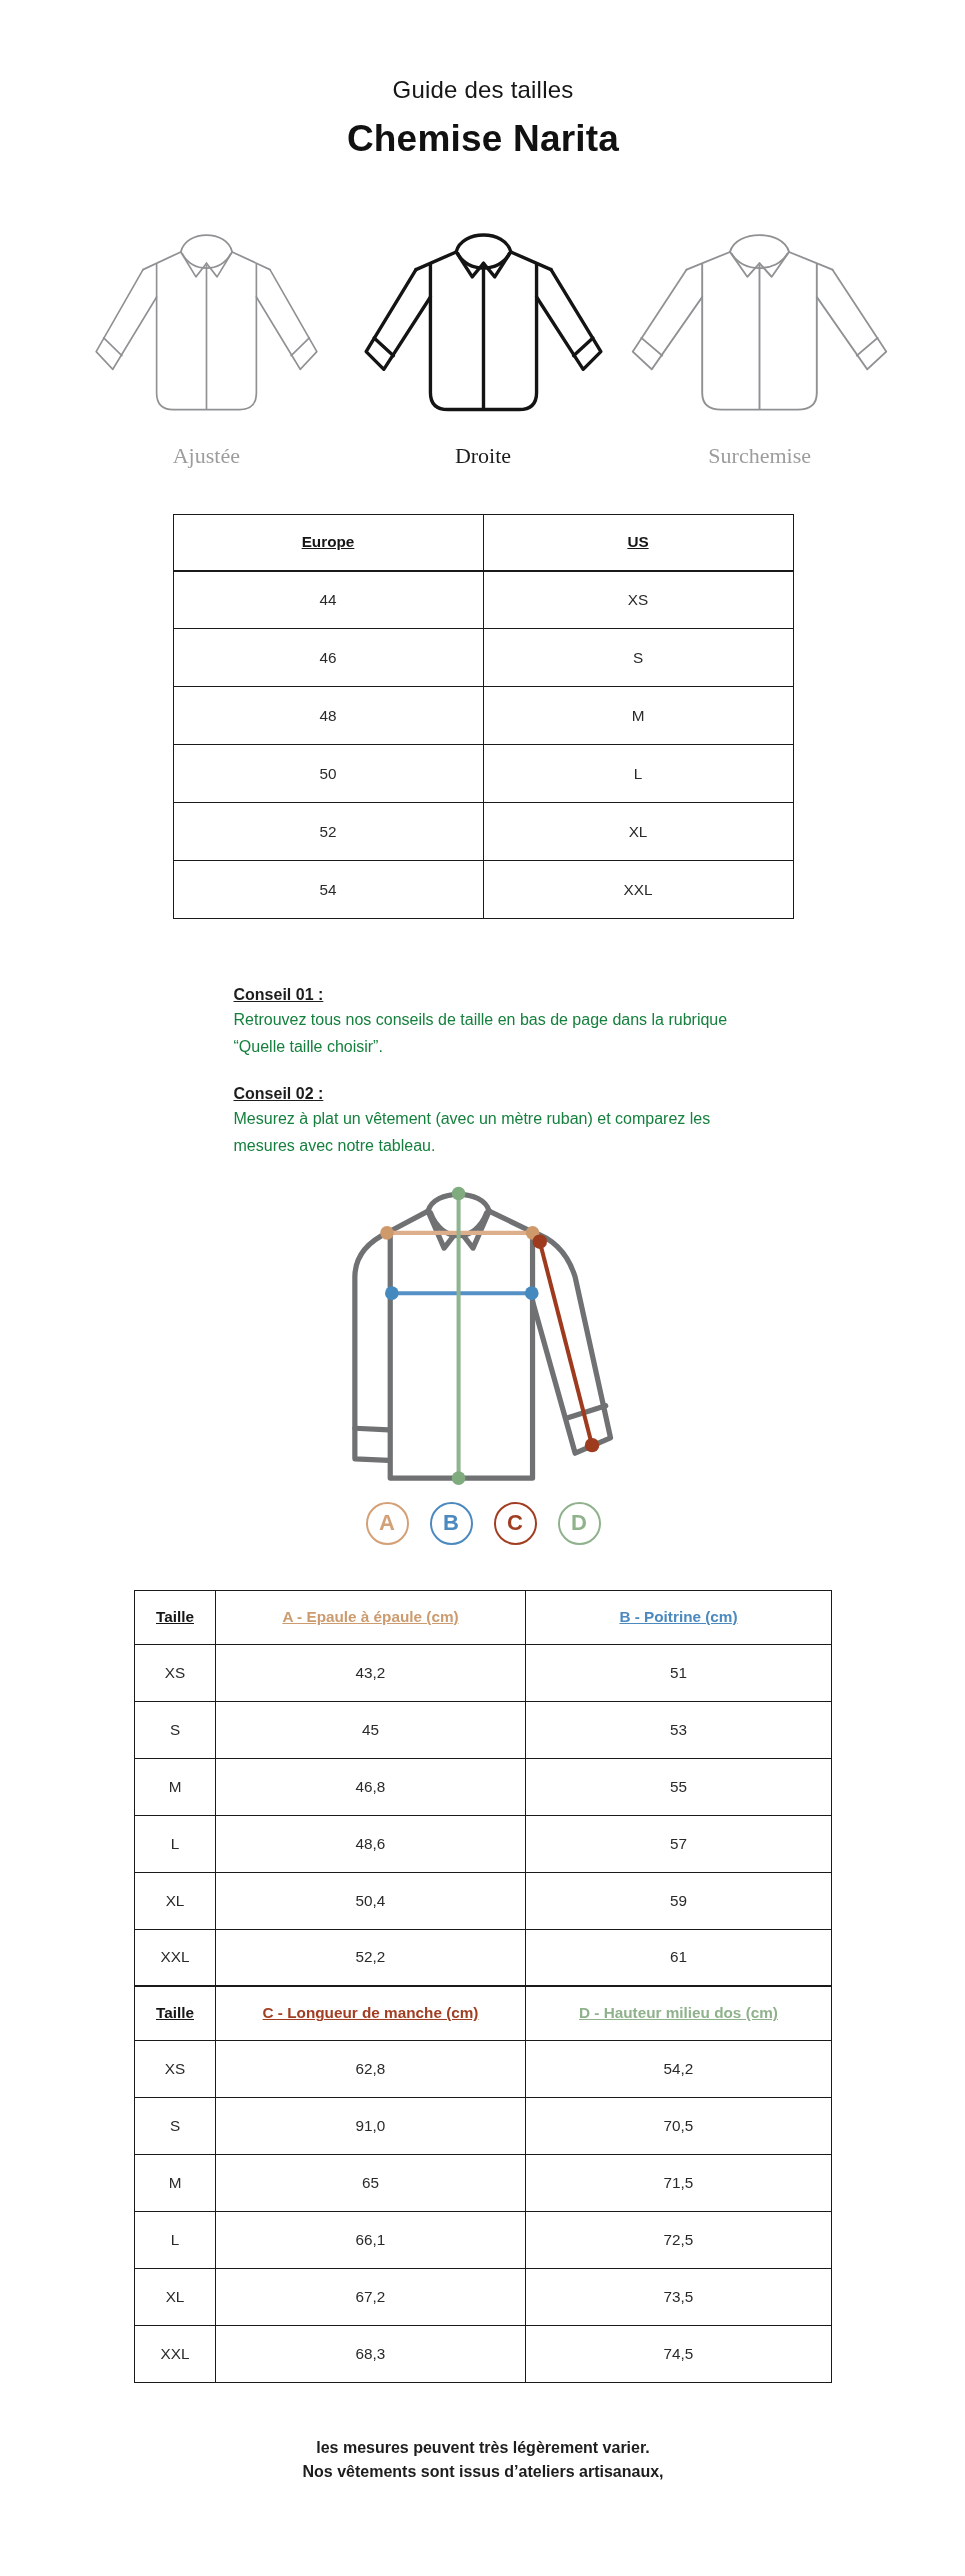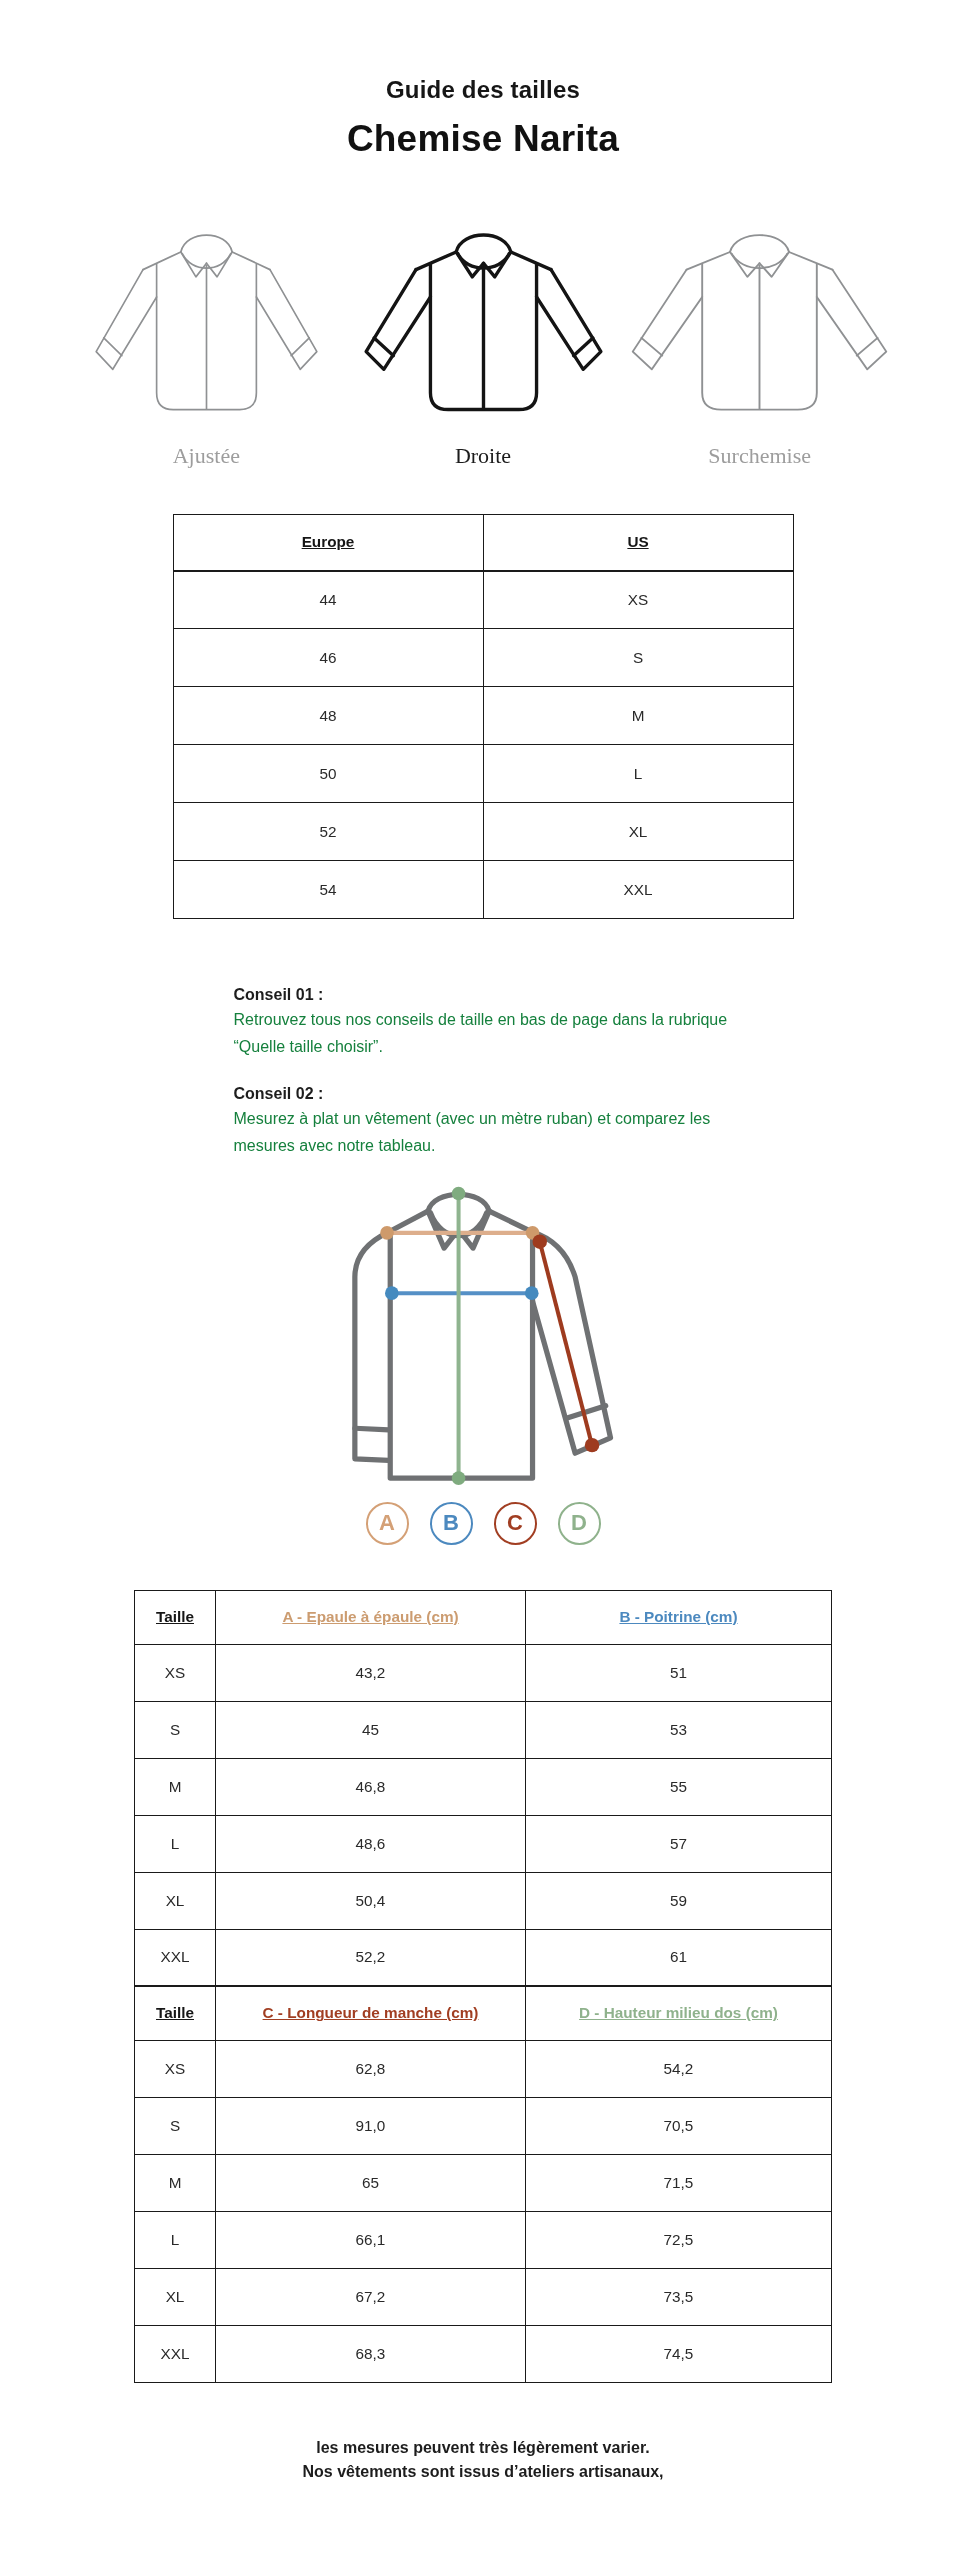--- a/index.html
+++ b/index.html
@@ -6,21 +6,21 @@
   html,body { background:#ffffff; }
   body {
     width:966px; min-height:2576px; margin:0 auto;
     font-family:"Liberation Sans", sans-serif;
     color:#262626;
   }
   .page { width:966px; padding-top:76px; }
 
   
   .hdr { text-align:center; }
-  .hdr-title { font-size:24px; font-weight:700; color:#161616; letter-spacing:0.2px; }
+  .hdr-title { font-size:24px; font-weight:400; color:#161616; letter-spacing:0.2px; }
   .hdr-subtitle { font-size:37px; font-weight:700; color:#111; margin-top:14px; letter-spacing:0.2px; }
 
   
   .fits { display:flex; justify-content:center; gap:17.7px; margin-top:63px; }
   .fit { width:259px; display:flex; flex-direction:column; align-items:center; cursor:pointer; }
   .fit svg { width:259px; height:201px; display:block; }
   .fit-gray { color:#8f9193; }
   .fit-dark { color:#141414; }
   .fit-label { font-family:"Liberation Serif", serif; font-size:22px; margin-top:19px; }
   .fit-label.muted { color:#9d9d9d; }
@@ -44,21 +44,21 @@
   .meas-tbl td { height:57px; }
   .meas-tbl .hdr-row-2 th { border-top-width:2.4px; }
   .c-tan  { color:#cc9c70 !important; }
   .c-blue { color:#4c89bf !important; }
   .c-red  { color:#a13e22 !important; }
   .c-green{ color:#8fb28c !important; }
 
   
   .tips { width:499px; margin:64px auto 0; }
   .tip + .tip { margin-top:22px; }
-  .tip-title { font-size:16px; font-weight:700; color:#1d1d1d; line-height:24px; }
+  .tip-title { font-size:16px; font-weight:700; color:#1d1d1d; line-height:24px;text-decoration:underline; }
   .tip-text { font-size:16px; font-weight:400; color:#15803d; line-height:26.6px; }
 
   
   .diagram-wrap { margin-top:19.3px; text-align:center; }
   .diagram-wrap svg { width:293px; height:320px; }
   .legend { display:flex; justify-content:center; gap:21px; margin-top:0px; }
   .legend-dot {
     width:43px; height:43px; border-radius:50%;
     display:flex; align-items:center; justify-content:center;
     font-size:22px; font-weight:700; background:#fff;

